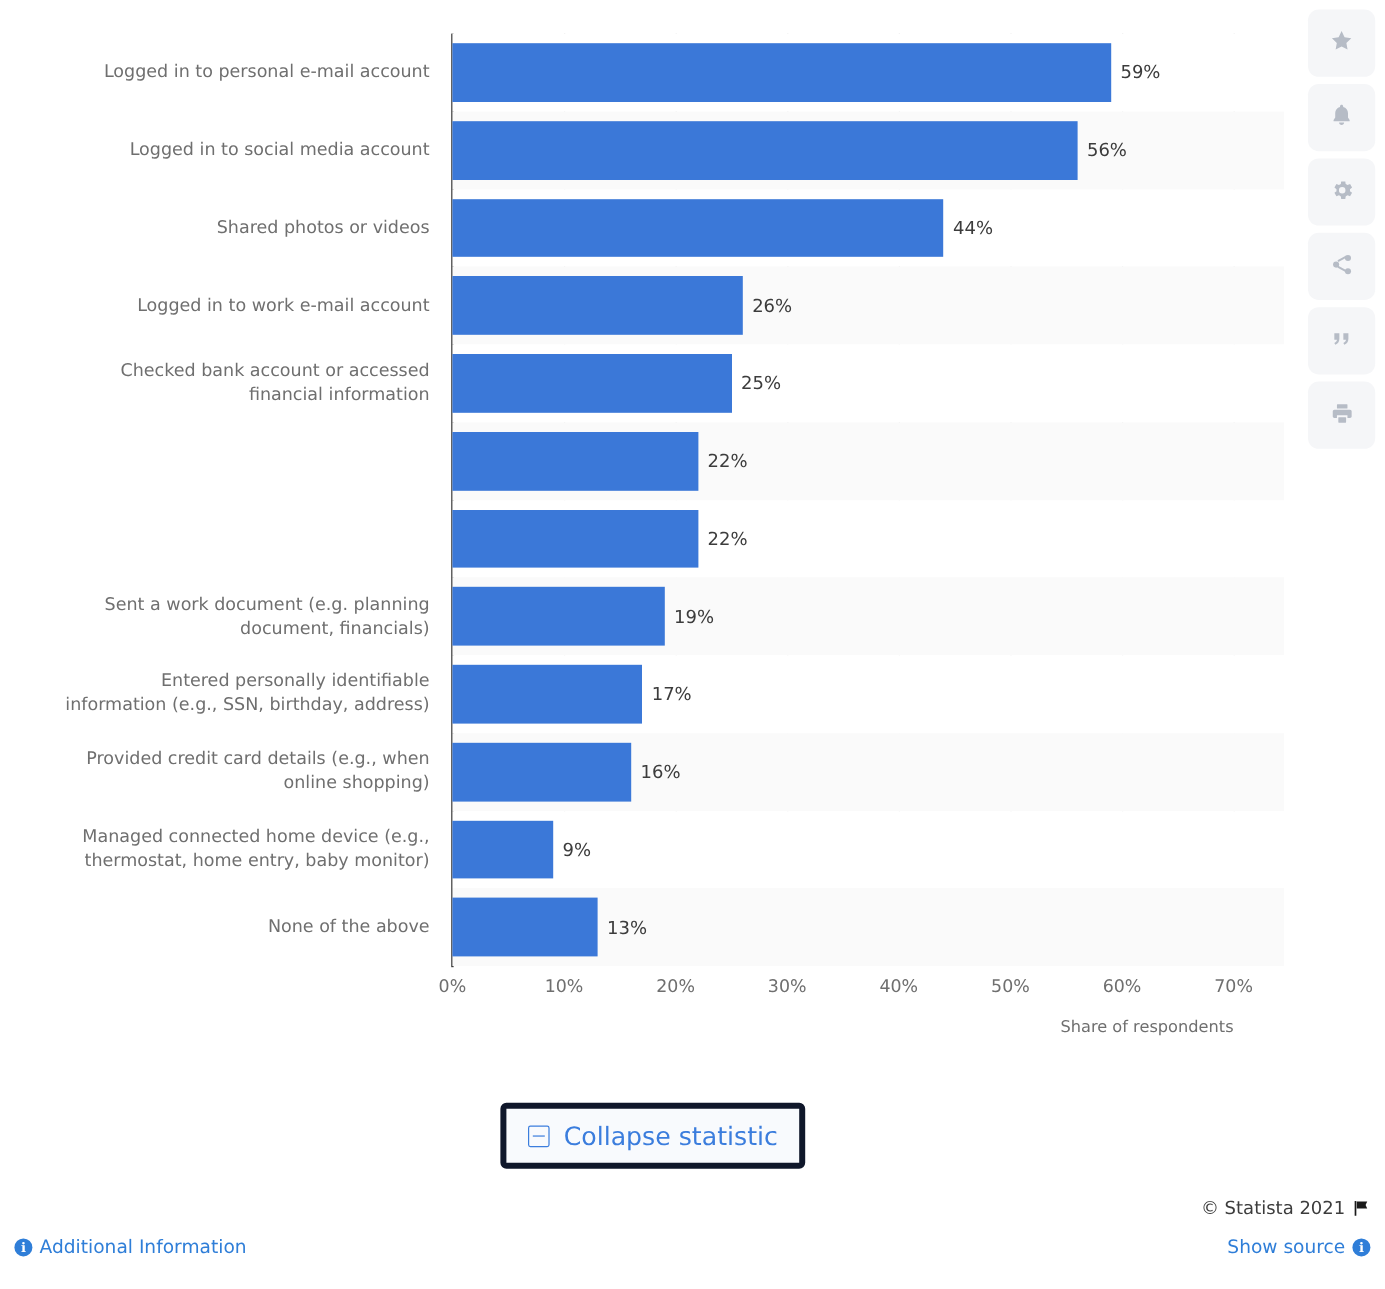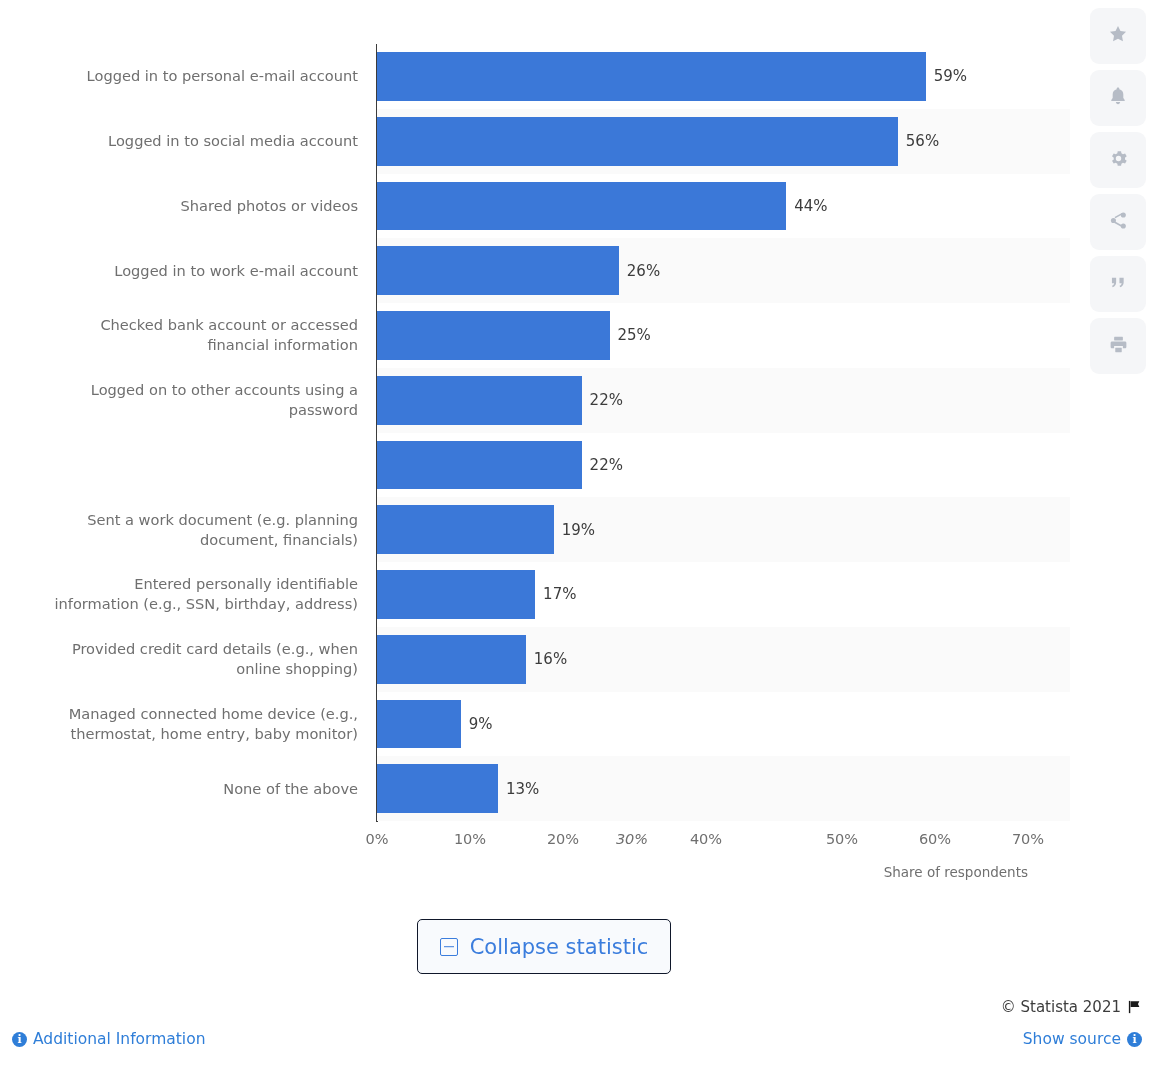--- a/index.html
+++ b/index.html
@@ -15,21 +15,20 @@
     overflow: hidden;
   }
 
   
   #chart-area {
     position: absolute;
     left: 0;
     top: 0;
     width: 1070px;
     height: 890px;
-    margin-top: 16px;
   }
 
   
   #rows {
     position: absolute;
     left: 0;
     top: 28px;
     width: 1070px;
   }
   .row {
@@ -122,21 +121,21 @@
   }
 
   
   #collapse-btn {
     position: absolute;
     left: 417px;
     top: 919px;
     width: 254px;
     height: 55px;
     box-sizing: border-box;
-    border: 1px solid #0f172a;
+    border: 5px solid #0f172a;
     border-radius: 5px;
     background: #f8fafd;
     display: flex;
     align-items: center;
     justify-content: center;
     gap: 12px;
     cursor: pointer;
   }
   #collapse-btn .minus-box {
     width: 18px;
@@ -286,22 +285,20 @@
         <div class="row-band"></div>
         <div class="cat-label">Checked bank account or accessed
 financial information</div>
         <div class="bar-wrap">
           <div class="bar" style="width: 232.5px; background: rgb(59, 120, 216);"></div>
           <div class="bar-value" style="left: 240.5px;">25%</div>
         </div>
       </div>
       <div class="row even">
         <div class="row-band"></div>
-        <div class="cat-label">Logged on to other accounts using a
-password</div>
         <div class="bar-wrap">
           <div class="bar" style="width: 204.6px; background: rgb(59, 120, 216);"></div>
           <div class="bar-value" style="left: 212.6px;">22%</div>
         </div>
       </div>
       <div class="row odd">
         <div class="row-band"></div>
         <div class="bar-wrap">
           <div class="bar" style="width: 204.6px; background: rgb(59, 120, 216);"></div>
           <div class="bar-value" style="left: 212.6px;">22%</div>
@@ -350,22 +347,22 @@
           <div class="bar" style="width: 120.9px; background: rgb(59, 120, 216);"></div>
           <div class="bar-value" style="left: 128.9px;">13%</div>
         </div>
       </div>
     </div>
 
   <div id="xticks">
       <div class="xtick" style="left: 377px;">0%</div>
       <div class="xtick" style="left: 470px;">10%</div>
       <div class="xtick" style="left: 563px;">20%</div>
-      <div class="xtick" style="left: 632px; font-style: italic;">30%</div>
-      <div class="xtick" style="left: 706px;">40%</div>
+      <div class="xtick" style="left: 656px;">30%</div>
+      <div class="xtick" style="left: 749px;">40%</div>
       <div class="xtick" style="left: 842px;">50%</div>
       <div class="xtick" style="left: 935px;">60%</div>
       <div class="xtick" style="left: 1028px;">70%</div>
     </div>
 
   <div id="xaxis-title">Share of respondents</div>
 </div>
 
 <div id="collapse-btn">
   <span class="minus-box"></span>

